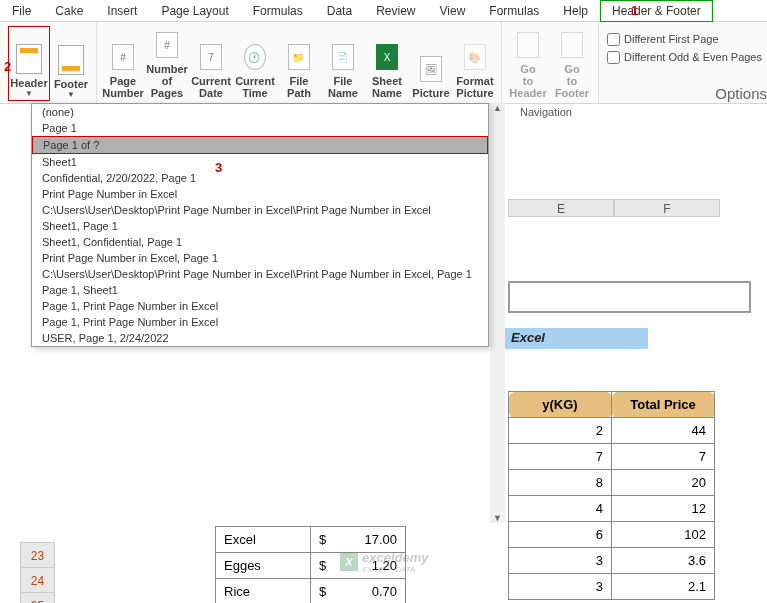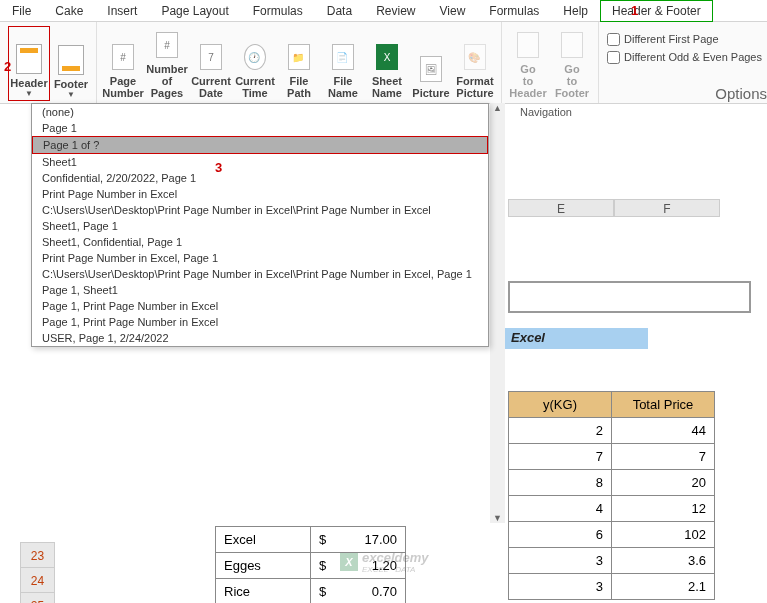--- a/index.html
+++ b/index.html
@@ -32,21 +32,21 @@
   .ann3 { position: absolute; top: 160px; left: 215px; color: #c00; font-weight: bold; font-size: 13px; z-index: 11; }
   .scrollbar { position: absolute; top: 103px; left: 490px; width: 15px; bottom: 80px; background: #f0f0f0; display: flex; flex-direction: column; justify-content: space-between; align-items: center; font-size: 9px; color: #666; z-index: 9; }
   .nav-label { position: absolute; top: 106px; left: 512px; font-size: 11px; color: #555; margin-left: 8px; }
   .sheet-area { position: absolute; top: 103px; left: 0; right: 0; bottom: 0; }
   .col-headers { position: absolute; top: 96px; left: 508px; display: flex; }
   .col-h { width: 106px; height: 18px; border: 1px solid #ccc; background: #e8e8e8; text-align: center; font-size: 12px; color: #555; line-height: 18px; }
   .cell-box { position: absolute; top: 178px; left: 508px; width: 243px; height: 32px; border: 2px solid #999; background: #fff; }
   .blue-cell { position: absolute; top: 225px; left: 505px; width: 143px; height: 21px; background: #a8d0f0; font-weight: bold; padding: 2px 6px; font-size: 13px; color: #222; font-style: italic; }
   .data-table { position: absolute; top: 288px; left: 215px; border-collapse: collapse; font-size: 13px; }
   .data-table th, .data-table td { border: 1px solid #888; padding: 4px 8px; height: 26px; }
-  .data-table th { background: #e6c080; font-weight: normal; text-align: center; }
+  .data-table th { background: #e6c080; font-weight: bold; text-align: center; border-radius: 6px; }
   .data-table th:nth-child(1){width:95px}
   .data-table th:nth-child(2){width:95px}
   .data-table th:nth-child(3){width:103px}
   .data-table th:nth-child(4){width:103px}
   .data-table td.item { text-align: left; }
   .data-table td.num { text-align: right; }
   .row-labels { position: absolute; top: 440px; left: 20px; }
   .row-l { width: 35px; height: 26px; border: 1px solid #ccc; background: #e8e8e8; text-align: center; font-size: 12px; color: #c2410c; line-height: 26px; margin-top: -1px; }
   .watermark { position: absolute; top: 550px; left: 340px; opacity: 0.3; font-size: 13px; color: #555; font-style: italic; z-index: 20; display: flex; align-items: center; }
   .watermark-icon { width: 18px; height: 18px; background: #1b7e3c; color: #fff; font-weight: bold; font-size: 11px; display: flex; align-items: center; justify-content: center; margin-right: 4px; }

